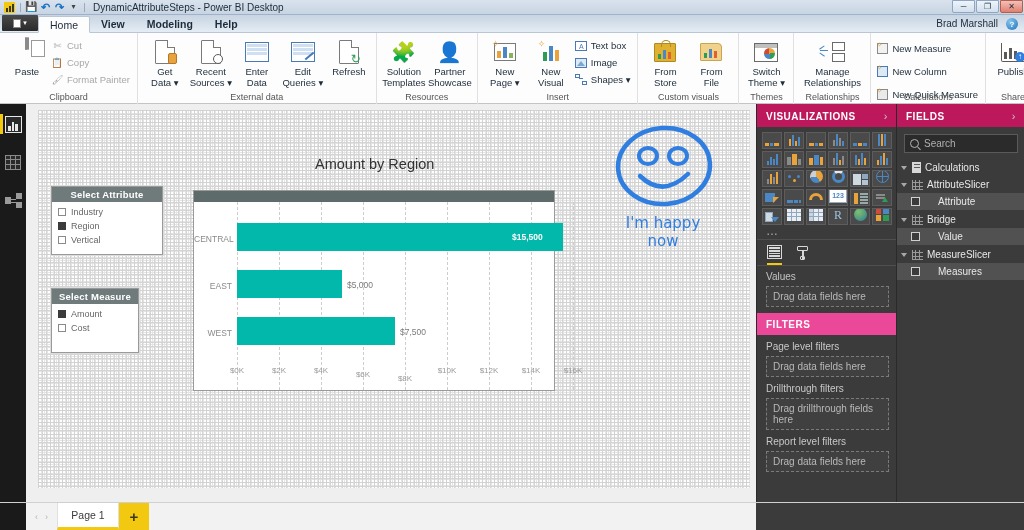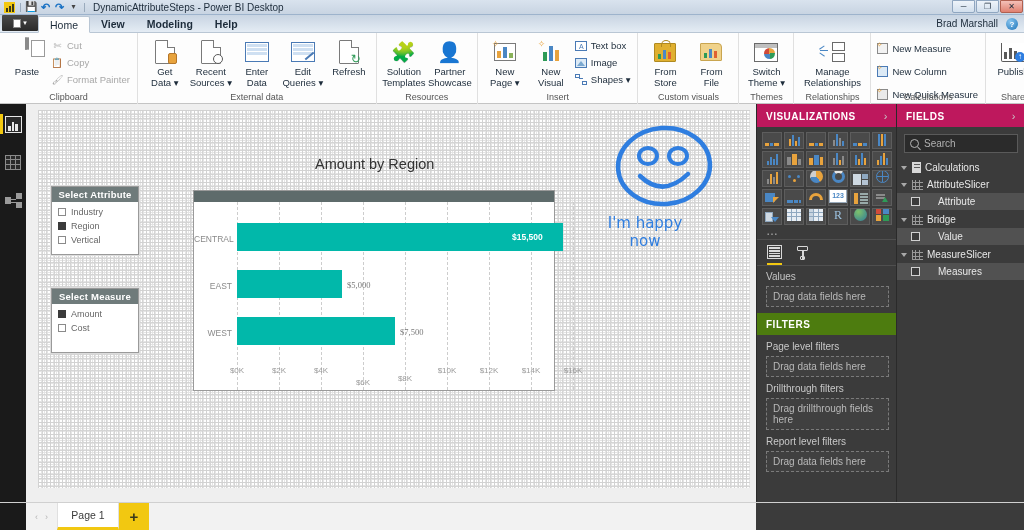--- a/index.html
+++ b/index.html
@@ -210,21 +210,21 @@
   .chart-title {
     position: absolute;
     font-size: 14.5px; color: #333;
     white-space: nowrap;
   }
   .plot { position: relative; }
   .bar-label { position: absolute; font-size: 8.5px; color: #8a8a8a; text-align: right; }
   .bar { position: absolute; background: #01b8aa; }
   .bar-value { position: absolute; font-size: 8.5px; font-weight: bold; white-space: nowrap; }
   .bar-value.inside { color: #ffffff; }
-  .bar-value.outside { color: #7a7a7a; font-weight: normal; font-family: Liberation Serif, serif; }
+  .bar-value.outside { color: #7a7a7a; font-weight: normal; }
   .xtick { position: absolute; font-size: 8px; color: #9a9a9a; text-align: center; white-space: nowrap; }
 
   
   .smiley { position: absolute; pointer-events: none; }
   .smiley-text {
     position: absolute;
     color: #2f7ee0; font-size: 15px;
     text-align: center; line-height: 18px;
     font-family: "DejaVu Sans", sans-serif;
   }
@@ -266,21 +266,21 @@
   .roller .rh { position:absolute; left:6px; top:6px; width:1.5px; height:8px; background:#d8d8d8; }
   .roller .rk { position:absolute; left:4px; top:11px; width:5px; height:4px; border:1.5px solid #d8d8d8; border-radius:1px; }
   .viz-section { padding: 5px 7px 6px 9px; border-top: 1px solid #4f4f4f; }
   .sec-label { color: #c4c4c4; font-size: 10px; padding-bottom: 4px; }
   .dropzone {
     border: 1px dashed #7a7a7a;
     color: #b8b8b8; font-size: 10px;
     padding: 4px 6px;
     background: #404040;
   }
-  .filters-head { background:#4d7c0f; color:#fff; font-size:10px; font-weight:bold; letter-spacing:.5px; padding:6px 9px 5px 9px; }
+  .filters-head { background:#ec4899; color:#fff; font-size:10px; font-weight:bold; letter-spacing:.5px; padding:6px 9px 5px 9px; }
   .filters-body { padding: 4px 7px 0 9px; display:flex; flex-direction:column; gap:4px; }
   .filt-label { color:#c8c8c8; font-size:10px; padding-top:2px; }
 
   .search-box {
     margin: 7px 6px 6px 7px;
     background: #2b2b2b; border: 1px solid #5a5a5a;
     display: flex; align-items: center; gap: 5px;
     padding: 3px 5px;
   }
   .search-box .mag { width: 9px; height: 9px; border: 1.4px solid #b5b5b5; border-radius: 50%; position: relative; flex:0 0 auto; }
@@ -671,21 +671,21 @@
             <span class="l1"></span>
             <span class="l2"></span>
         </span>
       </div>
     </div>
 
     <div class="canvas-wrap">
       <div class="canvas">
         <div class="canvas-grid"></div>
 
-        <div class="slicer" style="left:13px;top:76px;width:88px;height:69px;">
+        <div class="slicer" style="left:13px;top:76px;width:112px;height:69px;">
           <div class="slicer-head">Select Attribute</div>
           <div class="slicer-list">
             <div class="slicer-item">
               <span class="cbx"></span>
               <span>Industry</span>
             </div>
             <div class="slicer-item">
               <span class="cbx on"></span>
               <span>Region</span>
             </div>
@@ -736,36 +736,36 @@
             <div class="bar" style="left:43px;top:68px;width:105px;height:28px;"></div>
             <div class="bar-value outside" style="left:153px;top:78px;">$5,000</div>
 
             <div class="bar-label" style="left:0px;top:126px;width:38px;">WEST</div>
             <div class="bar" style="left:43px;top:115px;width:158px;height:28px;"></div>
             <div class="bar-value outside" style="left:206px;top:125px;">$7,500</div>
 
             <div class="xtick" style="left:28px;top:164px;width:30px;">$0K</div>
             <div class="xtick" style="left:70px;top:164px;width:30px;">$2K</div>
             <div class="xtick" style="left:112px;top:164px;width:30px;">$4K</div>
-            <div class="xtick" style="left:154px;top:176px;width:30px;">$6K</div>
+            <div class="xtick" style="left:154px;top:168px;width:30px;">$6K</div>
             <div class="xtick" style="left:196px;top:172px;width:30px;">$8K</div>
             <div class="xtick" style="left:238px;top:164px;width:30px;">$10K</div>
             <div class="xtick" style="left:280px;top:164px;width:30px;">$12K</div>
             <div class="xtick" style="left:322px;top:164px;width:30px;">$14K</div>
             <div class="xtick" style="left:364px;top:164px;width:30px;">$16K</div>
           </div>
         </div>
 
         <svg class="smiley" style="left:572px;top:8px;" width="110" height="100" viewBox="0 0 110 100">
           <ellipse cx="54" cy="48" rx="46" ry="38" fill="none" stroke="#2f7ee0" stroke-width="4.5" stroke-linecap="round" transform="rotate(-4 54 48)"></ellipse>
           <ellipse cx="38" cy="38" rx="9" ry="8" fill="none" stroke="#2f7ee0" stroke-width="4"></ellipse>
           <ellipse cx="68" cy="38" rx="9" ry="8" fill="none" stroke="#2f7ee0" stroke-width="4"></ellipse>
           <path d="M30 58 Q 53 80 78 56" fill="none" stroke="#2f7ee0" stroke-width="4.5" stroke-linecap="round"></path>
         </svg>
-        <div class="smiley-text" style="left:548px;top:104px;width:118px;">
+        <div class="smiley-text" style="left:566px;top:104px;width:118px;">
           <div>I'm happy</div>
           <div>now</div>
         </div>
       </div>
     </div>
 
     <div class="rightpanes">
 
       <div class="pane viz">
         <div class="pane-head">

